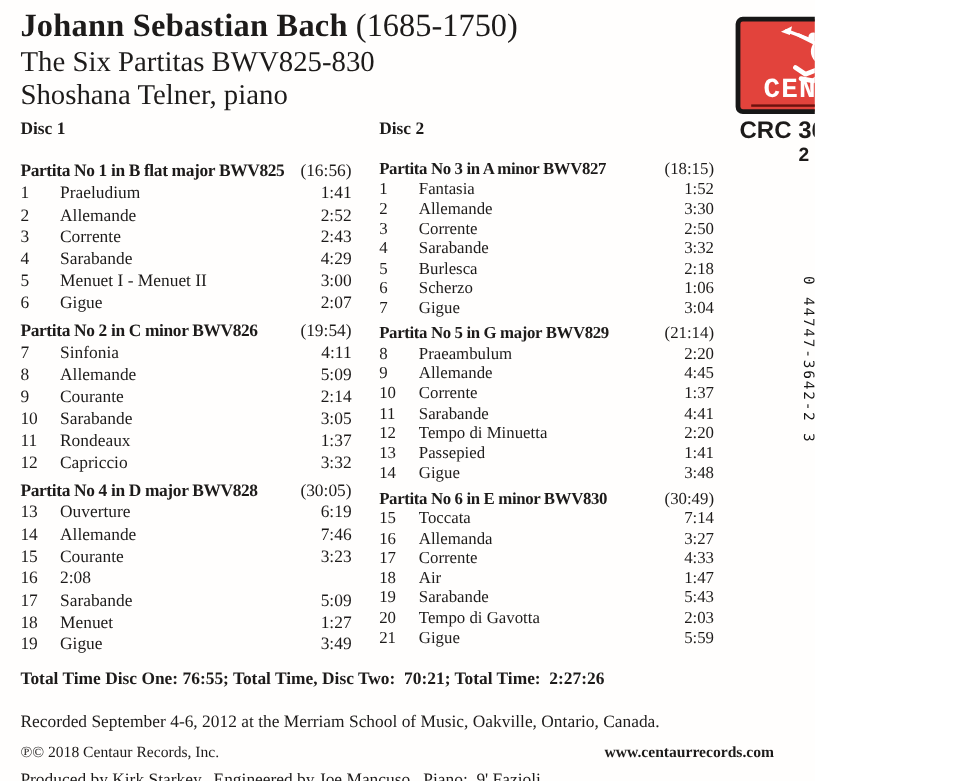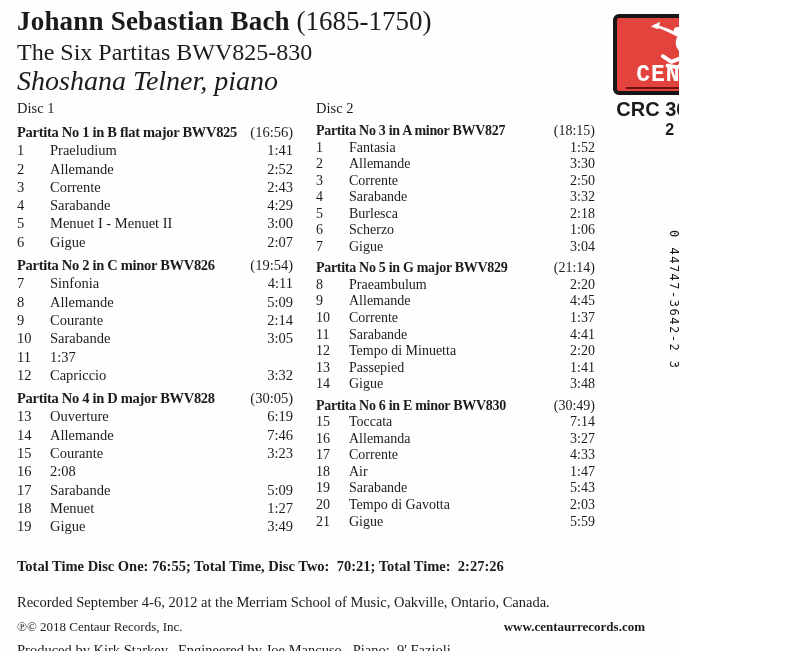--- a/index.html
+++ b/index.html
@@ -6,26 +6,26 @@
   .page{
     position:relative;width:679px;height:651px;background:#fffefd;
     font-family:"Liberation Serif","DejaVu Serif",serif;color:#1d1b1a;overflow:hidden;
   }
   
   .header{position:absolute;left:17px;top:6px;}
   .title-line{font-size:27px;line-height:31px;white-space:nowrap;}
   .title-line .composer{font-weight:bold;letter-spacing:.2px;}
   .title-line .dates{font-weight:normal;}
   .album-line{font-size:24px;line-height:27px;margin-top:2px;}
-  .artist-line{font-size:28px;line-height:27px;font-style:italic;margin-top:1px;}
+  .artist-line{font-size:24px;line-height:27px;margin-top:1px;}
   
   .col{position:absolute;top:99px;}
   .col-left{left:17px;width:276px;}
   .col-right{left:316px;width:279px;}
-  .disc-label{font-weight:normal;font-size:14.5px;line-height:18px;margin-bottom:6px;}
+  .disc-label{font-weight:bold;font-size:14.5px;line-height:18px;margin-bottom:17px;}
   .col-left .section{line-height:18.3px;font-size:14.5px;}
   .col-right .section{line-height:16.55px;font-size:14px;}
   .section{margin-top:0;}
   .section + .section{margin-top:5px;}
   .sec-head{display:flex;justify-content:space-between;white-space:nowrap;}
   .sec-title{font-weight:bold;letter-spacing:-0.3px;}
   .sec-dur{font-weight:normal;padding-left:6px;}
   .track{display:flex;}
   .track .num{width:33px;flex:0 0 33px;}
   .track .tname{flex:1 1 auto;white-space:nowrap;overflow:hidden;}
@@ -132,20 +132,21 @@
           <span class="tname">Courante</span>
           <span class="ttime">2:14</span>
         </div>
         <div class="track">
           <span class="num">10</span>
           <span class="tname">Sarabande</span>
           <span class="ttime">3:05</span>
         </div>
         <div class="track">
           <span class="num">11</span>
+          <span class="tname">Rondeaux</span>
           <span class="ttime">1:37</span>
         </div>
         <div class="track">
           <span class="num">12</span>
           <span class="tname">Capriccio</span>
           <span class="ttime">3:32</span>
         </div>
       </div>
       <div class="section">
         <div class="sec-head">

